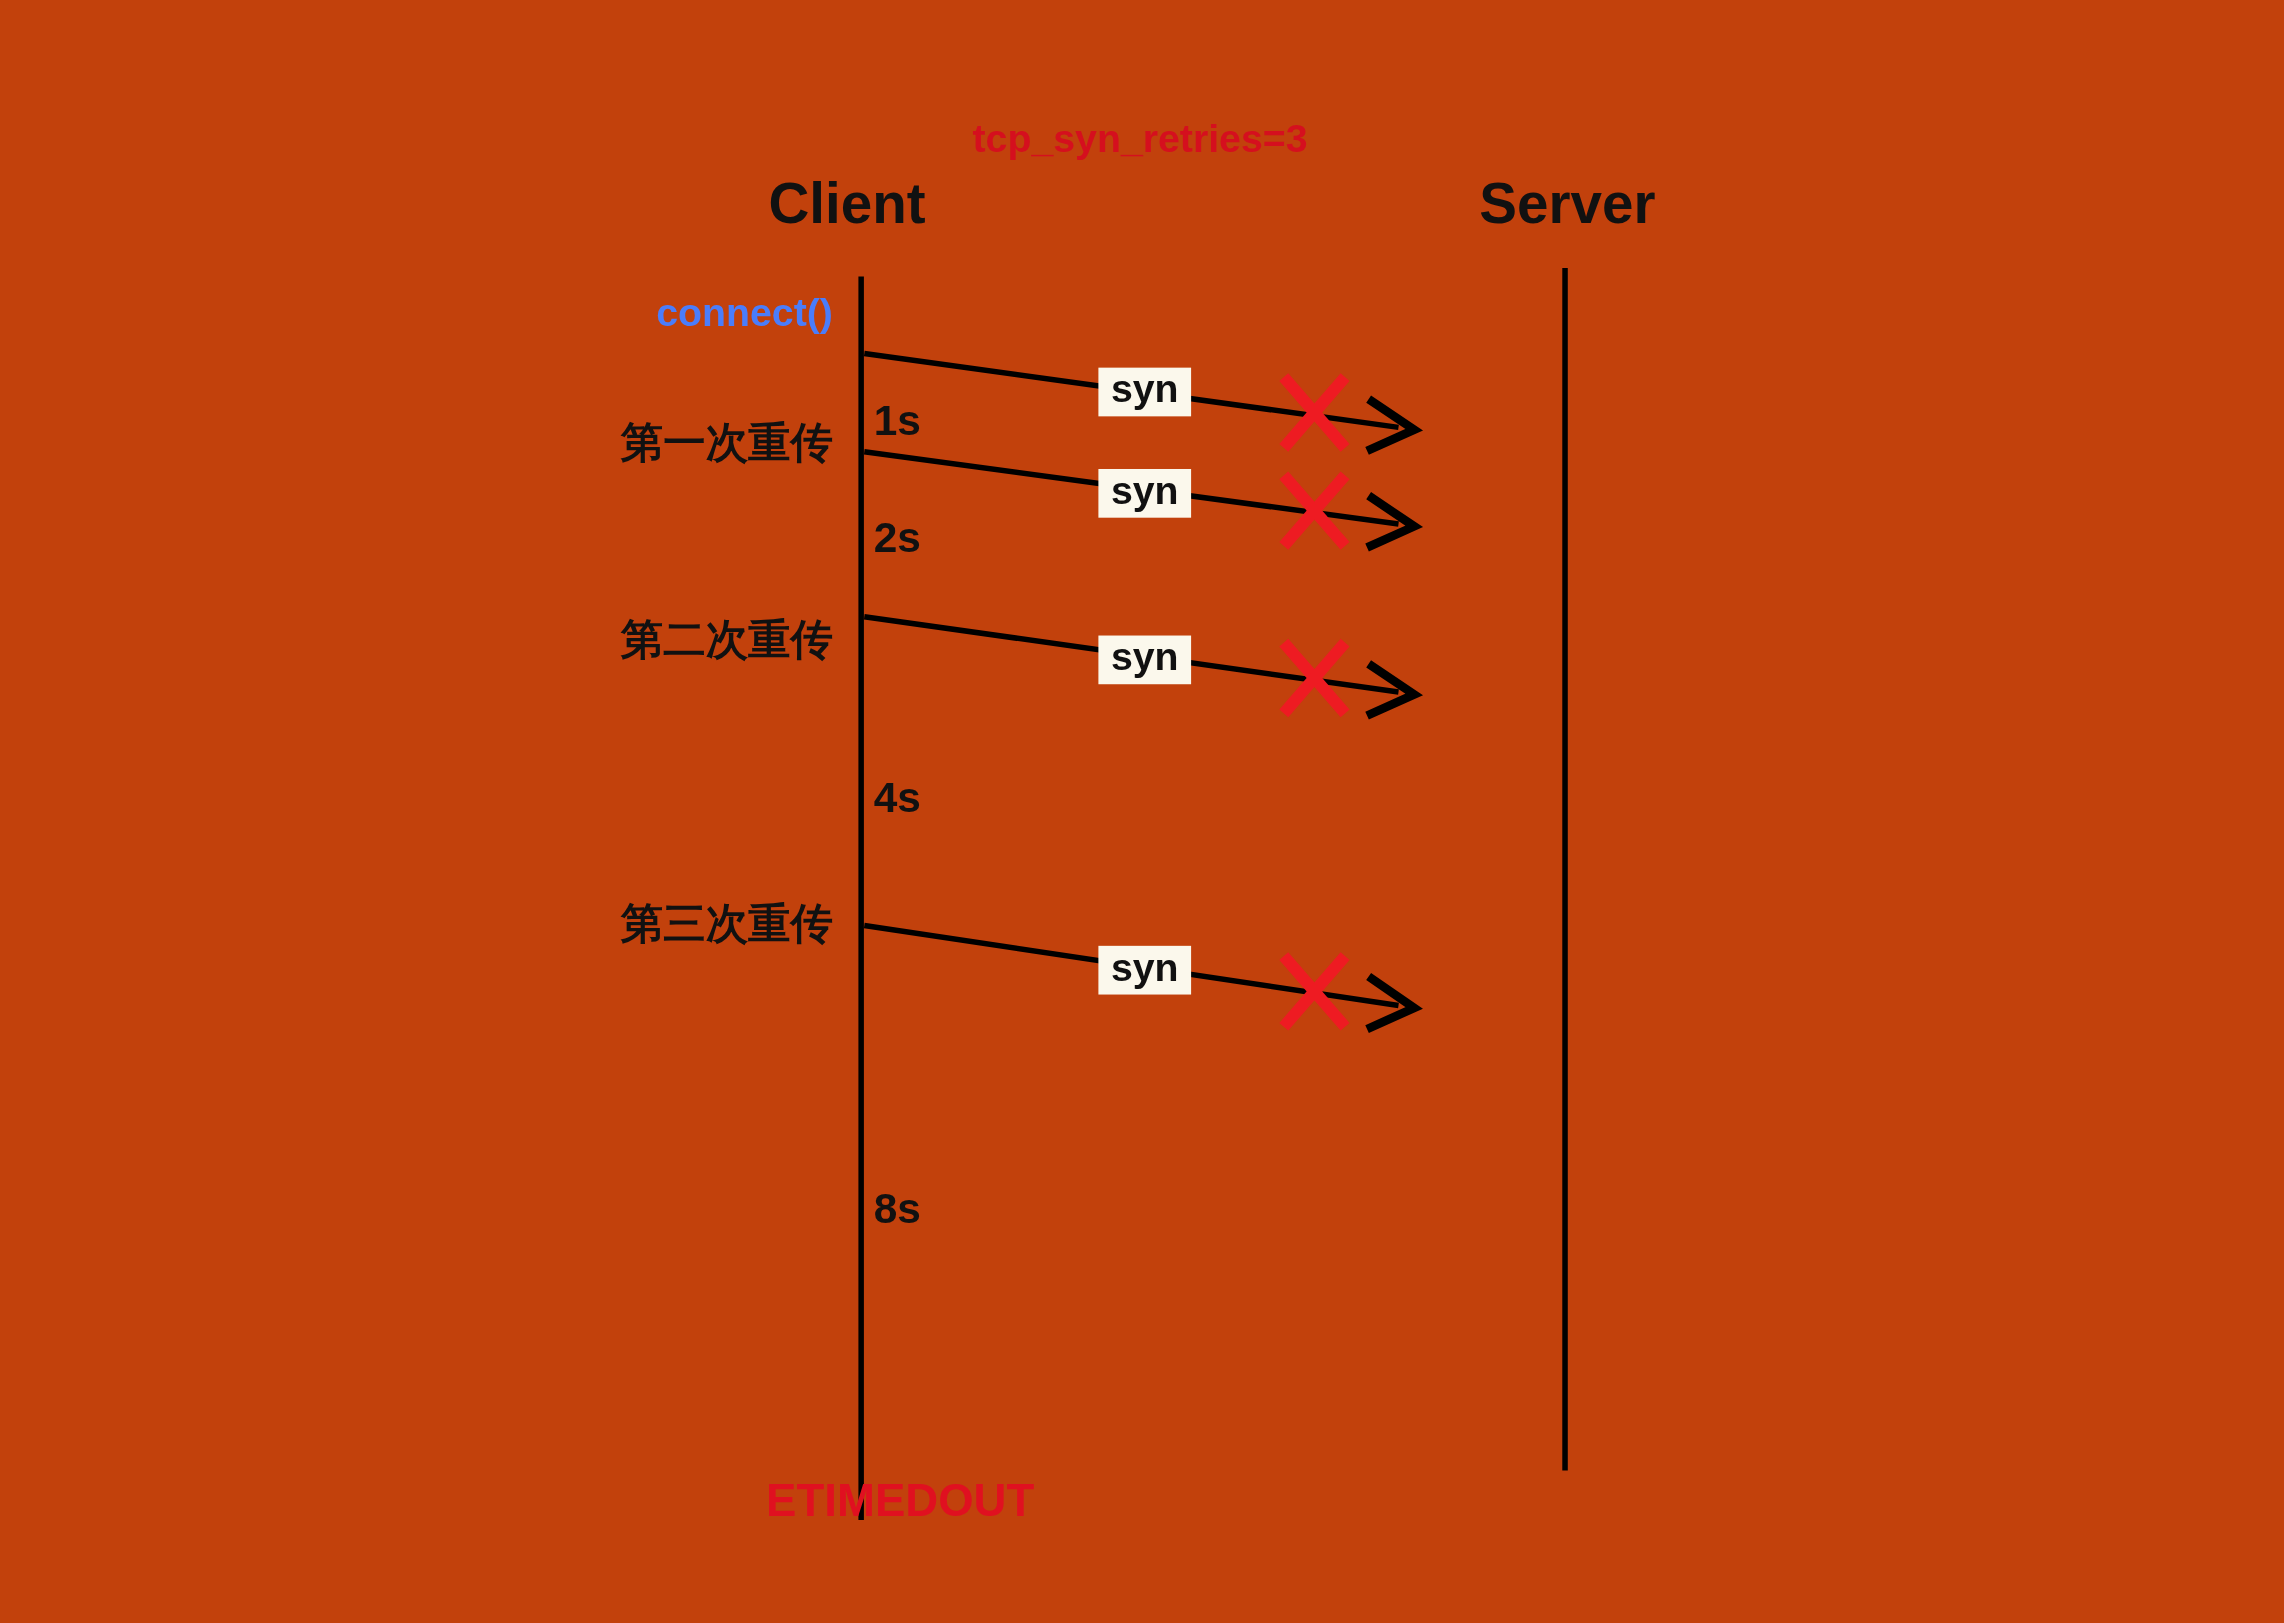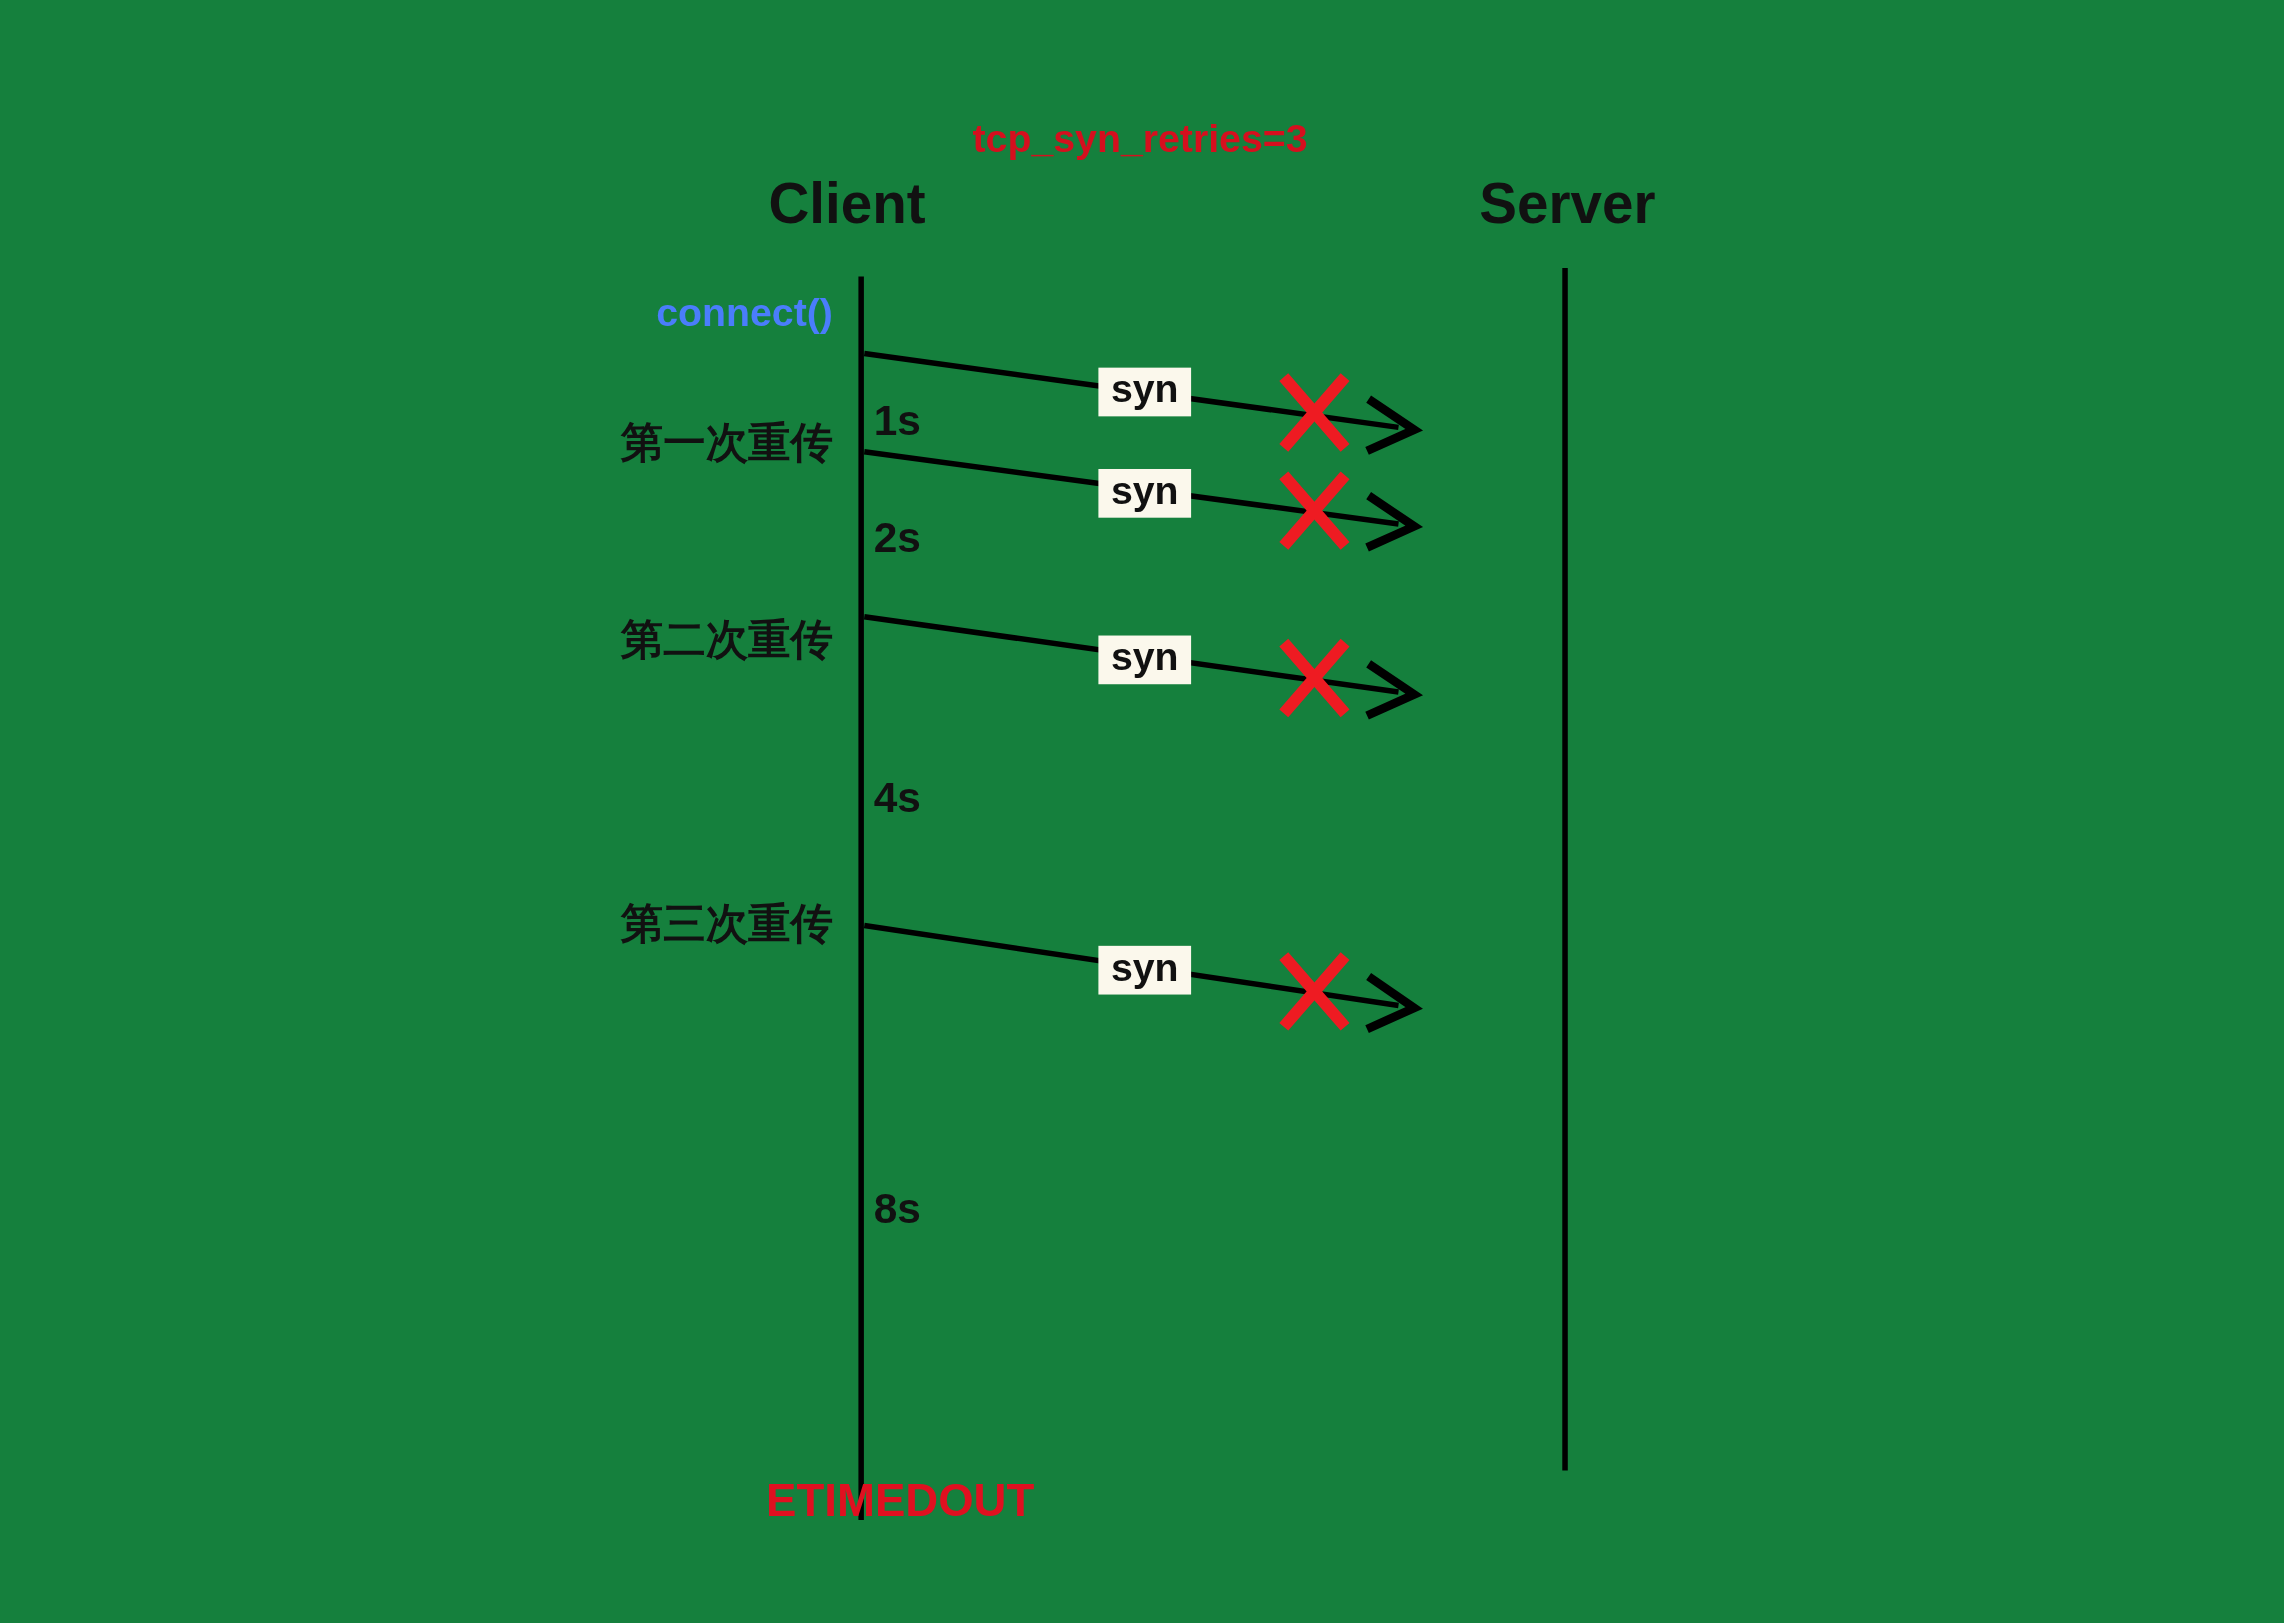--- a/index.html
+++ b/index.html
@@ -4,21 +4,21 @@
 <style>
   html, body {
     margin: 0;
     padding: 0;
     background: #fbf8ec;
   }
   #stage {
     position: relative;
     width: 2284px;
     height: 1623px;
-    background: #15803d;
+    background: #c2410c;
     font-family: "Liberation Sans", "DejaVu Sans", sans-serif;
     overflow: hidden;
   }
   #diagram-svg {
     position: absolute;
     left: 0;
     top: 0;
     width: 2284px;
     height: 1623px;
     display: block;

